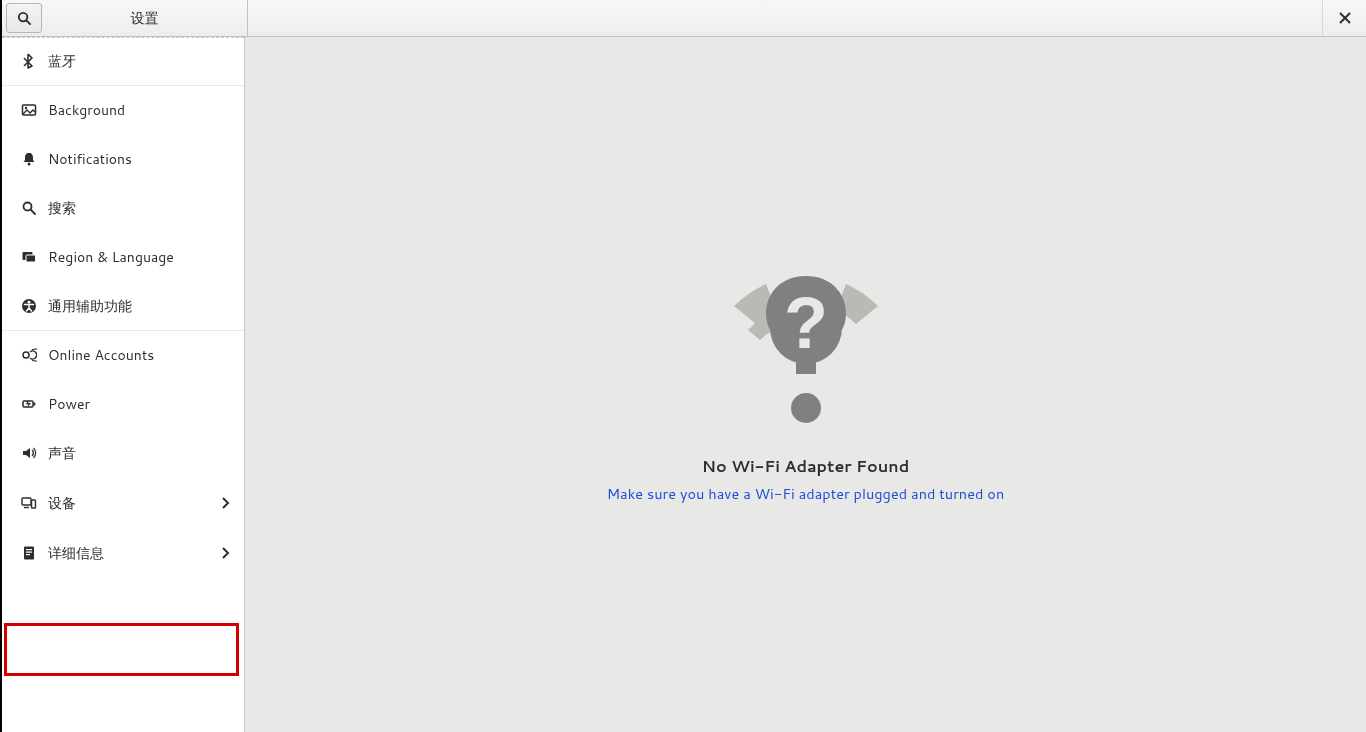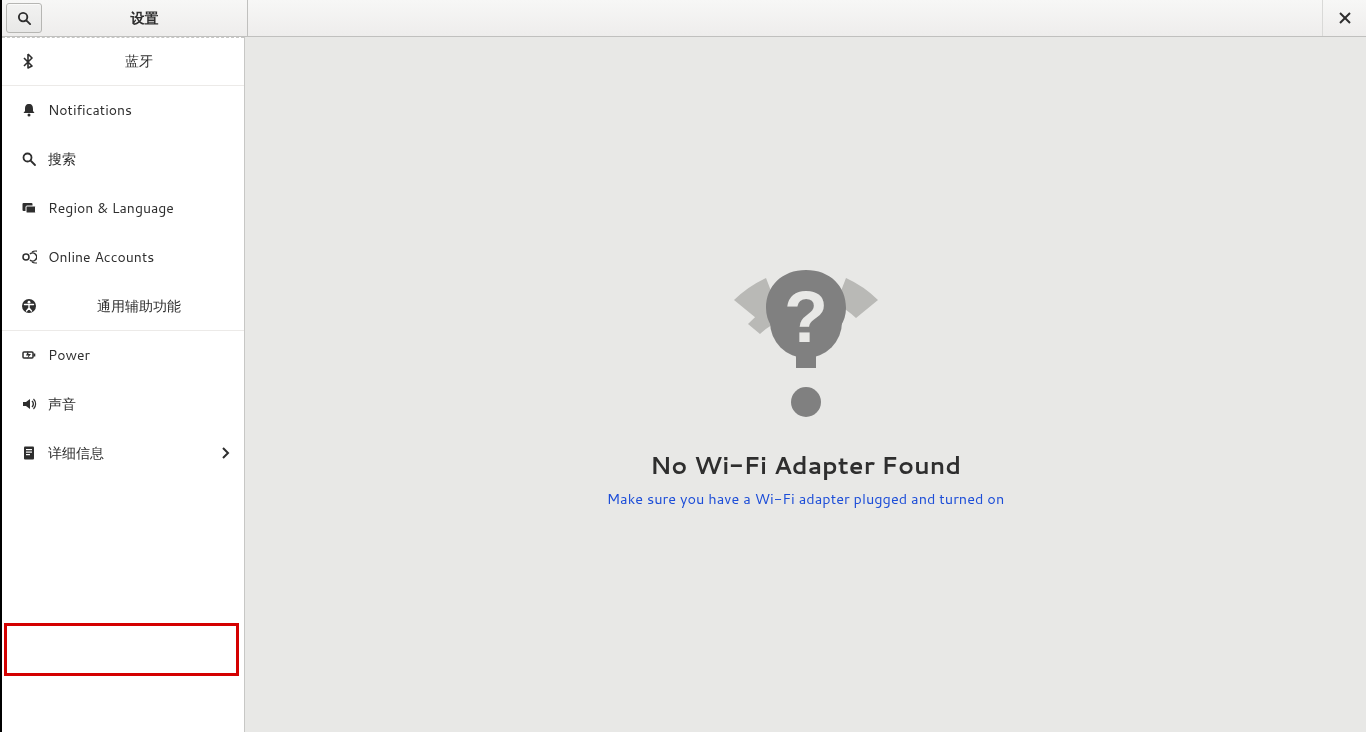--- a/index.html
+++ b/index.html
@@ -20,21 +20,21 @@
     margin: 3px 0 3px 4px;
     background: linear-gradient(#f2f2f1,#e8e8e7);
     border: 1px solid #b6b6b3;
     border-radius: 3px;
     display:flex; align-items:center; justify-content:center;
     box-shadow: inset 0 1px 0 rgba(255,255,255,.6);
   }
   .headerbar .title-area {
     flex: 0 0 205px;
     display:flex; align-items:center; justify-content:center;
-    font-weight: 700; color:#2e2e2e; font-size:14px;
+    font-weight: 400; color:#2e2e2e; font-size:14px;
   }
   .headerbar .divider {
     width:1px; background:#c0c0be;
   }
   .headerbar .spacer { flex:1; }
   .headerbar .close-btn {
     width:44px;
     display:flex; align-items:center; justify-content:center;
     color:#2e2e2e; font-size:16px;
     border-left:1px solid #d9d9d7;
@@ -56,21 +56,21 @@
     border-top:1px dashed #c7c7c5;
   }
   .nav-item {
     height:49px;
     display:flex; align-items:center;
     padding:0 14px 0 16px;
     font-size:14px; color:#2e2e2e;
     border-bottom:1px solid transparent;
     position:relative;
   }
-  .nav-item.sep-after { border-bottom:1px solid #eceae8;text-align:center; }
+  .nav-item.sep-after { border-bottom:1px solid #eceae8; }
   .nav-item .icon {
     width:22px; display:flex; justify-content:center; color:#2e2e2e;
   }
   .nav-item .label {
     margin-left:8px; flex:1;
   }
   .nav-item .chevron {
     color:#2e2e2e; font-size:14px;
   }
   .nav-item.devices { height:51px; }
@@ -81,21 +81,21 @@
   }
 
   
   .content {
     flex:1;
     background:#e8e8e6;
     display:flex; flex-direction:column; align-items:center; justify-content:center;
     color:#2e2e2e;
   }
   .content .graphic { width:160px; height:160px; position:relative; margin-bottom:28px; }
-  .content h2 { font-size:24px; font-weight:700; margin-bottom:6px; }
+  .content h2 { font-size:16px; font-weight:700; margin-bottom:6px; }
   .content p { font-size:14.5px; color:#1d4ed8; }
 
   
   svg { display:block; }
 </style>
 </head>
 <body>
 
 <div class="headerbar">
   <div class="search-btn">
@@ -123,20 +123,30 @@
         <span class="icon">
           <svg width="16" height="16" viewBox="0 0 16 16">
             <path d="M7 1 L11 5 L7 9 L11 13 L7 15 V1 M3 5 L7 9 M3 13 L7 9" fill="none" stroke="#2e2e2e" stroke-width="1.6" stroke-linejoin="round"></path>
           </svg>
         </span>
         <span class="label">蓝牙</span>
       </div>
       <div class="nav-item">
         <span class="icon">
           <svg width="16" height="16" viewBox="0 0 16 16">
+            <rect x="1.5" y="3" width="13" height="10" rx="1" fill="none" stroke="#2e2e2e" stroke-width="1.5"></rect>
+            <circle cx="5" cy="6" r="1.2" fill="#2e2e2e"></circle>
+            <path d="M2 12 L6 8 L9 11 L12 8 L14 10" fill="none" stroke="#2e2e2e" stroke-width="1.3"></path>
+          </svg>
+        </span>
+        <span class="label">Background</span>
+      </div>
+      <div class="nav-item">
+        <span class="icon">
+          <svg width="16" height="16" viewBox="0 0 16 16">
             <path d="M8 2 C5 2 4 4 4 7 V9 L2.5 11 H13.5 L12 9 V7 C12 4 11 2 8 2 Z" fill="#2e2e2e"></path>
             <circle cx="8" cy="13" r="1.5" fill="#2e2e2e"></circle>
           </svg>
         </span>
         <span class="label">Notifications</span>
       </div>
       <div class="nav-item">
         <span class="icon">
           <svg width="16" height="16" viewBox="0 0 16 16">
             <circle cx="6.5" cy="6.5" r="4" fill="none" stroke="#2e2e2e" stroke-width="1.8"></circle>
@@ -146,60 +156,75 @@
         <span class="label">搜索</span>
       </div>
       <div class="nav-item">
         <span class="icon">
           <svg width="16" height="16" viewBox="0 0 16 16">
             <rect x="1.5" y="3" width="10" height="8" rx="1" fill="#2e2e2e"></rect>
             <rect x="5" y="6" width="9.5" height="7" rx="1" fill="#2e2e2e" stroke="#fff" stroke-width="1"></rect>
           </svg>
         </span>
         <span class="label">Region &amp; Language</span>
+      </div>
+      <div class="nav-item sep-after">
+        <span class="icon">
+          <svg width="16" height="16" viewBox="0 0 16 16">
+            <circle cx="8" cy="8" r="7" fill="#2e2e2e"></circle>
+            <circle cx="8" cy="4.2" r="1.4" fill="#fff"></circle>
+            <path d="M3.5 6.5 L12.5 6.5 M8 6.5 V10 M8 10 L5.5 13 M8 10 L10.5 13" stroke="#fff" stroke-width="1.4" stroke-linecap="round"></path>
+          </svg>
+        </span>
+        <span class="label">通用辅助功能</span>
       </div>
       <div class="nav-item">
         <span class="icon">
           <svg width="16" height="16" viewBox="0 0 16 16">
             <circle cx="5" cy="8" r="3" fill="none" stroke="#2e2e2e" stroke-width="1.5"></circle>
             <path d="M9 5 A4 4 0 1 1 9 11" fill="none" stroke="#2e2e2e" stroke-width="1.5"></path>
             <path d="M11 3 A6 6 0 1 1 11 13" fill="none" stroke="#2e2e2e" stroke-width="1.2"></path>
           </svg>
         </span>
         <span class="label">Online Accounts</span>
       </div>
-      <div class="nav-item sep-after">
-        <span class="icon">
-          <svg width="16" height="16" viewBox="0 0 16 16">
-            <circle cx="8" cy="8" r="7" fill="#2e2e2e"></circle>
-            <circle cx="8" cy="4.2" r="1.4" fill="#fff"></circle>
-            <path d="M3.5 6.5 L12.5 6.5 M8 6.5 V10 M8 10 L5.5 13 M8 10 L10.5 13" stroke="#fff" stroke-width="1.4" stroke-linecap="round"></path>
-          </svg>
-        </span>
-        <span class="label">通用辅助功能</span>
-      </div>
       <div class="nav-item">
         <span class="icon">
           <svg width="16" height="16" viewBox="0 0 16 16">
             <rect x="2" y="5" width="10" height="6" rx="1" fill="none" stroke="#2e2e2e" stroke-width="1.5"></rect>
             <rect x="12.5" y="6.5" width="1.8" height="3" fill="#2e2e2e"></rect>
             <path d="M7 4 L5 8.5 H7.5 L6 12 L10 7 H7.5 Z" fill="#2e2e2e"></path>
           </svg>
         </span>
         <span class="label">Power</span>
       </div>
       <div class="nav-item">
         <span class="icon">
           <svg width="16" height="16" viewBox="0 0 16 16">
             <path d="M2 6 H5 L9 3 V13 L5 10 H2 Z" fill="#2e2e2e"></path>
             <path d="M11 5 A4 4 0 0 1 11 11" fill="none" stroke="#2e2e2e" stroke-width="1.4"></path>
             <path d="M12.5 3 A7 7 0 0 1 12.5 13" fill="none" stroke="#2e2e2e" stroke-width="1.2"></path>
           </svg>
         </span>
         <span class="label">声音</span>
+      </div>
+      <div class="nav-item devices">
+        <span class="icon">
+          <svg width="16" height="16" viewBox="0 0 16 16">
+            <rect x="1" y="3" width="9" height="7" rx="1" fill="none" stroke="#2e2e2e" stroke-width="1.4"></rect>
+            <rect x="10.5" y="5" width="4" height="8" rx="0.8" fill="none" stroke="#2e2e2e" stroke-width="1.4"></rect>
+            <line x1="3" y1="12.5" x2="8" y2="12.5" stroke="#2e2e2e" stroke-width="1.4"></line>
+          </svg>
+        </span>
+        <span class="label">设备</span>
+        <span class="chevron">
+          <svg width="10" height="12" viewBox="0 0 10 12">
+            <path d="M3 1 L8 6 L3 11" fill="none" stroke="#2e2e2e" stroke-width="2"></path>
+          </svg>
+        </span>
       </div>
       <div class="nav-item">
         <span class="icon">
           <svg width="16" height="16" viewBox="0 0 16 16">
             <rect x="3" y="1.5" width="10" height="13" rx="1" fill="#2e2e2e"></rect>
             <rect x="5" y="4" width="6" height="1.2" fill="#fff"></rect>
             <rect x="5" y="6.5" width="6" height="1.2" fill="#fff"></rect>
             <rect x="5" y="9" width="4" height="1.2" fill="#fff"></rect>
           </svg>
         </span>

